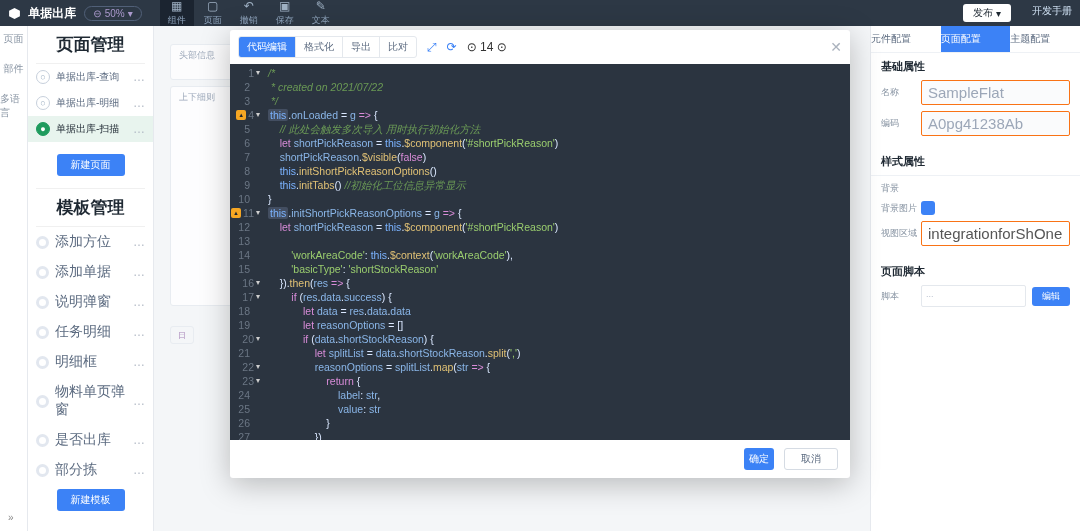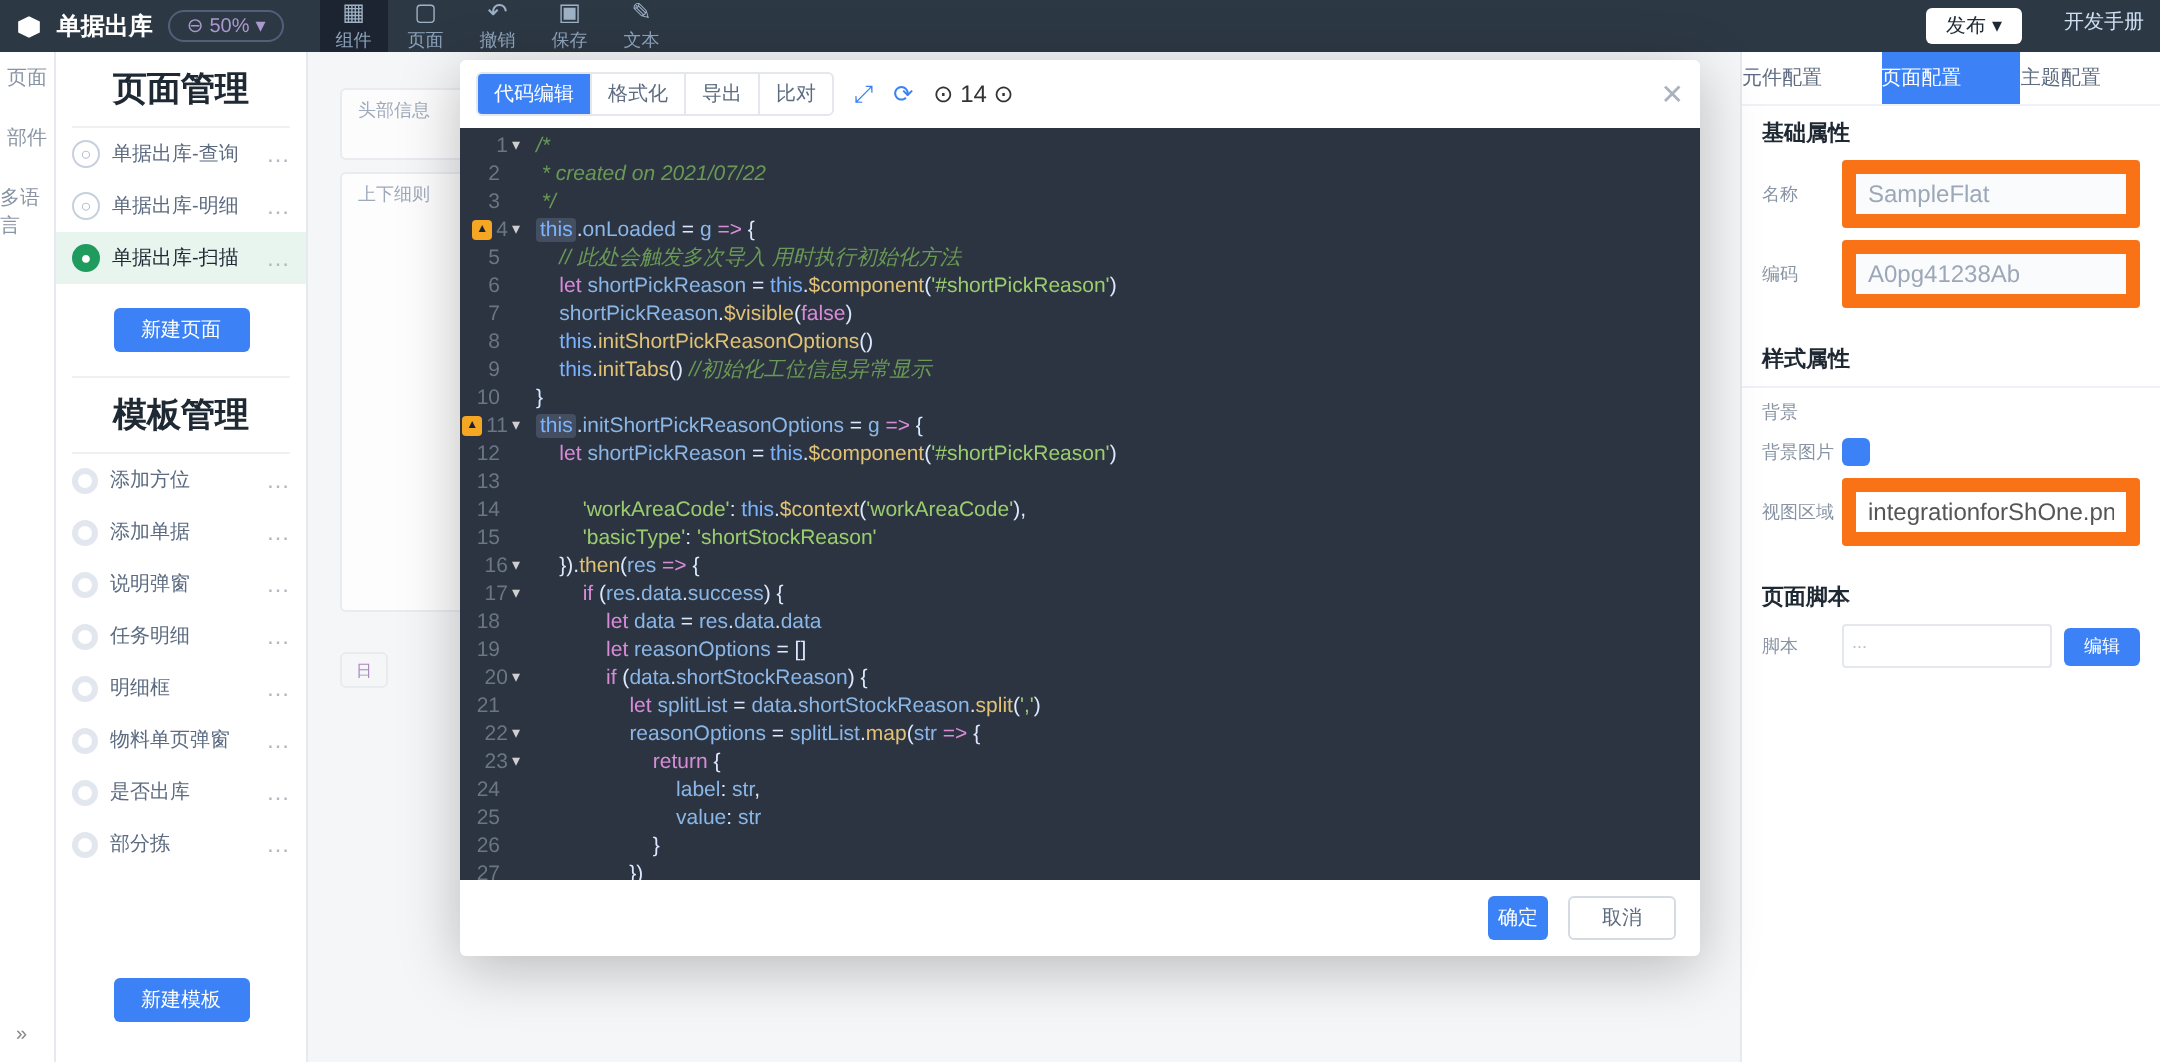--- a/index.html
+++ b/index.html
@@ -28,42 +28,42 @@
 .page-item{display:flex;align-items:center;padding:6px 8px;gap:6px;position:relative}
 .page-item.active{background:#e8f4ee}
 .page-item .dot{width:14px;height:14px;border-radius:50%;border:1.5px solid #c7d0dc;display:flex;align-items:center;justify-content:center;font-size:9px;color:#9fb1c4}
 .page-item.active .dot{background:#1f9b5e;border-color:#1f9b5e;color:#fff}
 .page-item .nm{flex:1;font-size:10px;color:#5c6b80}
 .page-item.active .nm{color:#1f2933;font-weight:500}
 .page-item .more{color:#b0b8c4;font-size:12px}
 .sb-btn{margin:12px auto;display:block;width:68px;background:#3c82f6;color:#fff;font-size:10px;border:none;padding:4px 0;border-radius:3px;text-align:center}
 .tpl-item{display:flex;align-items:center;padding:6px 8px;gap:6px}
 .tpl-item .ring{width:13px;height:13px;border-radius:50%;border:3px solid #e2e7ef}
-.tpl-item .nm{flex:1;font-size:10px;color:#5c6b80}
+.tpl-item .nm{flex:1;font-size:14px;color:#5c6b80}
 .tpl-item .more{color:#b0b8c4;font-size:12px}
 .sb-bottom{position:absolute;bottom:8px;left:0;right:0;text-align:center}
 
 .canvas-wrap{flex:1;position:relative;background:#f4f6f8;overflow:hidden}
 .canvas-skel{position:absolute;top:18px;left:16px;width:640px}
 .skel-top{display:flex;gap:8px;margin-bottom:6px}
 .skel-pill{height:36px;flex:1;background:#fcfcfd;border:1px solid #e8ecf1;border-radius:3px;display:flex;align-items:flex-start;padding:4px 8px;font-size:9px;color:#9eaabb}
 .skel-pill.sm{flex:0 0 130px}
 .skel-big{height:220px;border:1px solid #e8ecf1;border-radius:3px;background:#fdfdfe;padding:4px 8px;font-size:9px;color:#9eaabb}
 .skel-mini{margin-top:20px;height:18px;width:24px;border:1px solid #e8ecf1;border-radius:3px;font-size:8px;text-align:center;line-height:17px;color:#a8b}
 
 .right-panel{width:210px;background:#fff;border-left:1px solid #e6e9ee;display:flex;flex-direction:column}
 .rp-tabs{display:flex;border-bottom:1px solid #eef1f5}
 .rp-tabs .t{flex:1;text-align:left;padding:6px 0;font-size:10px;color:#5c6b80;cursor:pointer}
 .rp-tabs .t.active{background:#3c82f6;color:#fff}
 .rp-section{padding:6px 10px}
 .rp-section h4{font-size:11px;font-weight:bold;color:#1f2933;margin-bottom:6px}
 .rp-row{display:flex;align-items:center;margin-bottom:6px}
 .rp-row .lbl{width:40px;font-size:9px;color:#8894a3}
 .rp-row .val{flex:1}
-.rp-row input{width:100%;border:7px solid #f97316;border-radius:2px;padding:3px 6px;font-size:12px;color:#9ca7b8;background:#fafbfc}
+.rp-row input{width:100%;border:1px solid #f97316;border-radius:2px;padding:3px 6px;font-size:15px;color:#9ca7b8;background:#fafbfc}
 .rp-row input.wht{background:#fff;color:#555}
 .mini-area{border:1px solid #e4e8ed;border-radius:2px;padding:3px 4px;font-size:9px;color:#b8c1cf;height:22px;flex:1}
 .btn-edit{background:#3c82f6;color:#fff;font-size:9px;padding:3px 10px;border-radius:3px;margin-left:6px;cursor:pointer}
 .sq{width:14px;height:14px;background:#3c82f6;border-radius:3px;display:inline-block}
 .thin-line{height:0;border-top:1px solid #eef1f5;margin:4px -10px 6px -10px}
 
 .overlay{position:absolute;inset:0;background:rgba(0,0,0,0);display:flex;align-items:flex-start;justify-content:center}
 .dialog{position:absolute;top:30px;left:50%;transform:translateX(-50%);width:620px;background:#fff;border-radius:3px;box-shadow:0 6px 30px rgba(0,0,0,.25);display:flex;flex-direction:column}
 .dlg-hdr{display:flex;align-items:center;padding:6px 8px;gap:10px}
 .dlg-tabs{display:flex;border:1px solid #e4e8ed;border-radius:3px;overflow:hidden}

